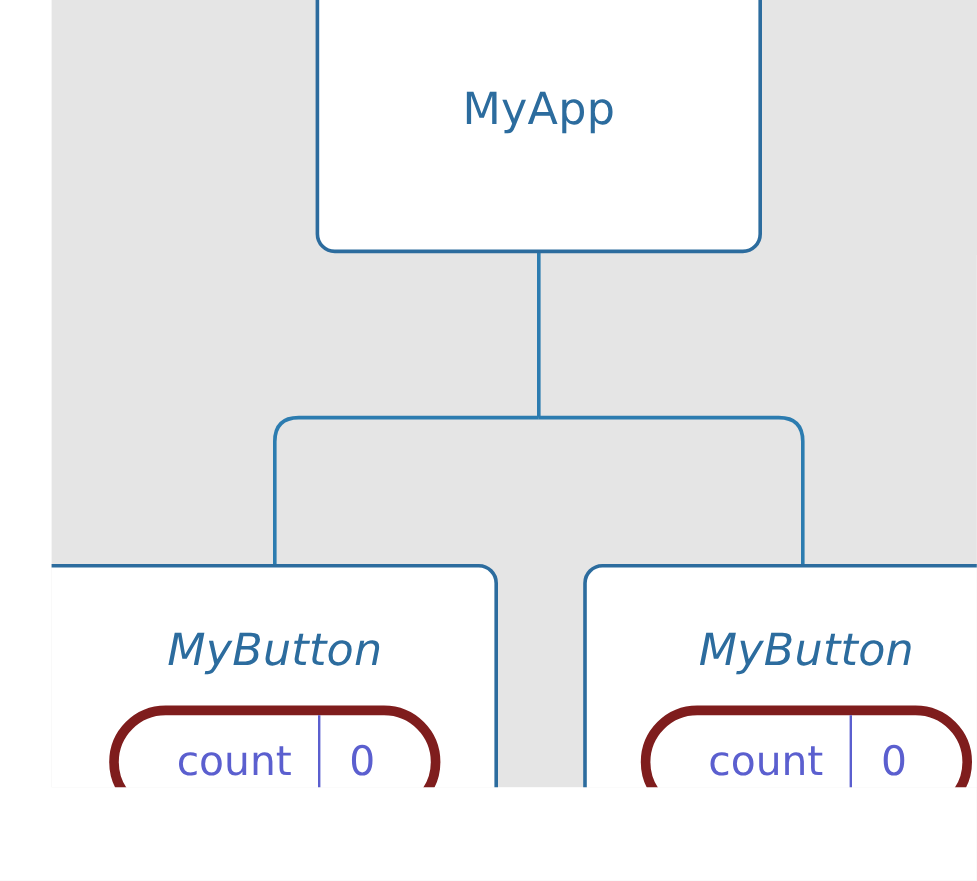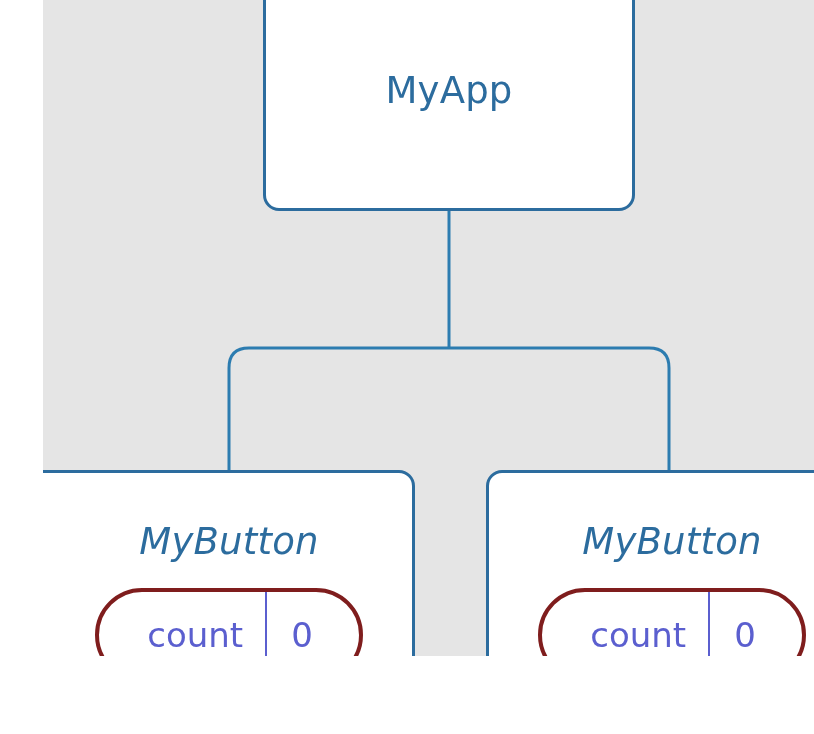--- a/index.html
+++ b/index.html
@@ -94,21 +94,21 @@
   }
   .node-child-right .node-title {
     margin-right: 30px;
   }
 
   
   .state-pill {
     box-sizing: border-box;
     margin-top: 28px;
     height: 94px;
-    border: 4px solid #7f1d1d;
+    border: 8px solid #7f1d1d;
     border-radius: 47px;
     display: flex;
     align-items: stretch;
     background: transparent;
   }
 
   .node-child-left .state-pill {
     margin-left: 30px;
   }
   .node-child-right .state-pill {

